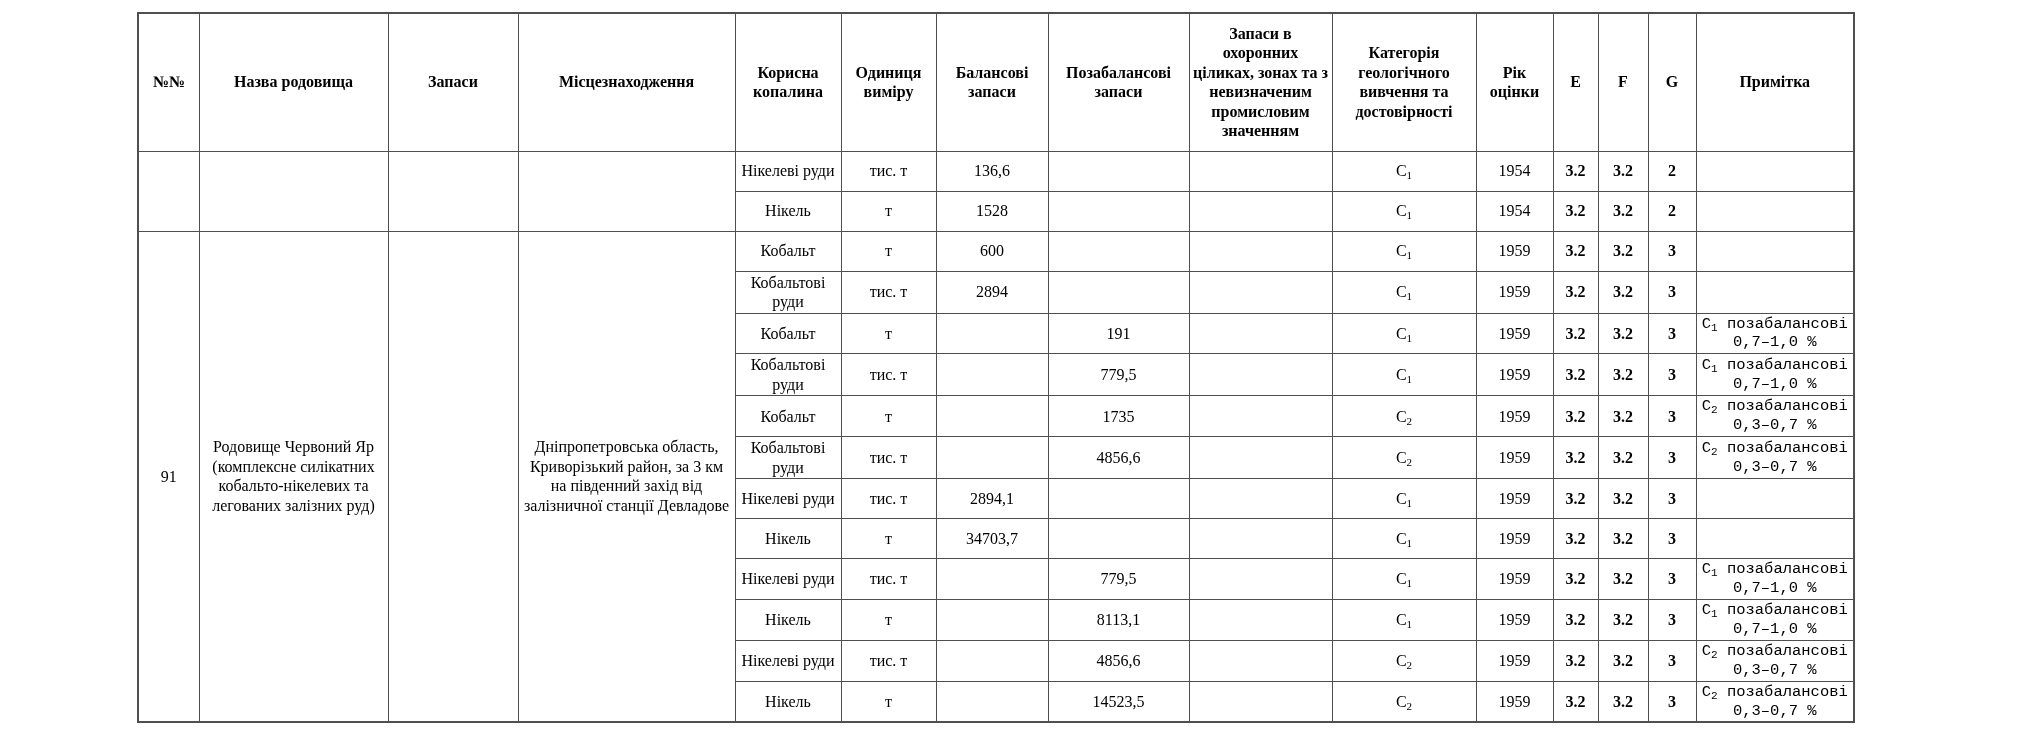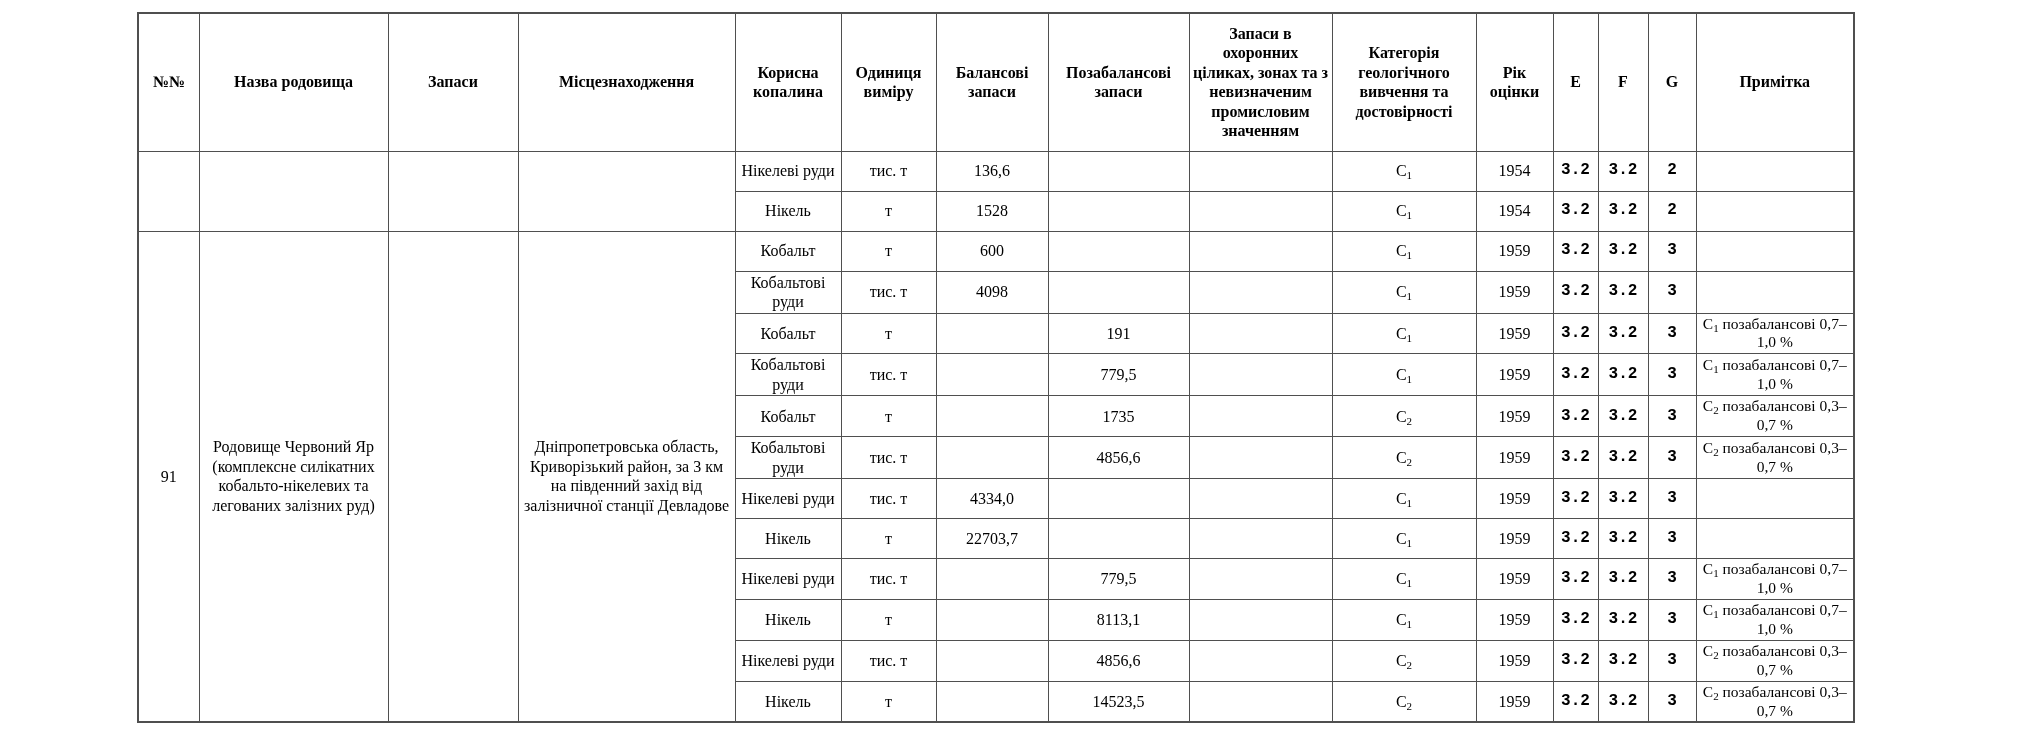--- a/index.html
+++ b/index.html
@@ -37,27 +37,27 @@
     vertical-align: middle;
     padding: 1px 3px;
     font-size: 16px;
     line-height: 1.22;
     overflow: hidden;
     word-wrap: break-word;
   }
   thead tr { height: 138px; }
   th { font-weight: bold; }
   tbody tr { height: 40px; }
-  td.efg { font-weight: bold; font-family: Liberation Mono, monospace; }
+  td.efg { font-weight: bold; }
   sub {
     font-size: 11px;
     line-height: 0;
     vertical-align: -3px;
   }
-  td.note-cell { font-size: 15.5px; }
+  td.note-cell { font-size: 15.5px; font-family: Liberation Mono, monospace; }
 </style>
 </head>
 <body>
 
 <div class="page">
   <table class="reserves">
     <colgroup>
       <col style="width:61px">
       <col style="width:189px">
       <col style="width:130px">
@@ -137,21 +137,21 @@
           <td><span>C</span><sub>1</sub></td>
           <td>1959</td>
           <td class="efg">3.2</td>
           <td class="efg">3.2</td>
           <td class="efg">3</td>
           <td class="note-cell"></td>
         </tr>
         <tr>
           <td>Кобальтові руди</td>
           <td>тис. т</td>
-          <td>4098</td>
+          <td>2894</td>
           <td></td>
           <td></td>
           <td><span>C</span><sub>1</sub></td>
           <td>1959</td>
           <td class="efg">3.2</td>
           <td class="efg">3.2</td>
           <td class="efg">3</td>
           <td class="note-cell"></td>
         </tr>
         <tr>
@@ -202,34 +202,34 @@
           <td><span>C</span><sub>2</sub></td>
           <td>1959</td>
           <td class="efg">3.2</td>
           <td class="efg">3.2</td>
           <td class="efg">3</td>
           <td class="note-cell"><span>C</span><sub>2</sub><span> позабалансові 0,3–0,7 %</span></td>
         </tr>
         <tr>
           <td>Нікелеві руди</td>
           <td>тис. т</td>
-          <td>4334,0</td>
-          <td></td>
-          <td></td>
-          <td><span>C</span><sub>1</sub></td>
-          <td>1959</td>
-          <td class="efg">3.2</td>
-          <td class="efg">3.2</td>
-          <td class="efg">3</td>
-          <td class="note-cell"></td>
-        </tr>
-        <tr>
-          <td>Нікель</td>
-          <td>т</td>
-          <td>22703,7</td>
+          <td>2894,1</td>
+          <td></td>
+          <td></td>
+          <td><span>C</span><sub>1</sub></td>
+          <td>1959</td>
+          <td class="efg">3.2</td>
+          <td class="efg">3.2</td>
+          <td class="efg">3</td>
+          <td class="note-cell"></td>
+        </tr>
+        <tr>
+          <td>Нікель</td>
+          <td>т</td>
+          <td>34703,7</td>
           <td></td>
           <td></td>
           <td><span>C</span><sub>1</sub></td>
           <td>1959</td>
           <td class="efg">3.2</td>
           <td class="efg">3.2</td>
           <td class="efg">3</td>
           <td class="note-cell"></td>
         </tr>
         <tr>

